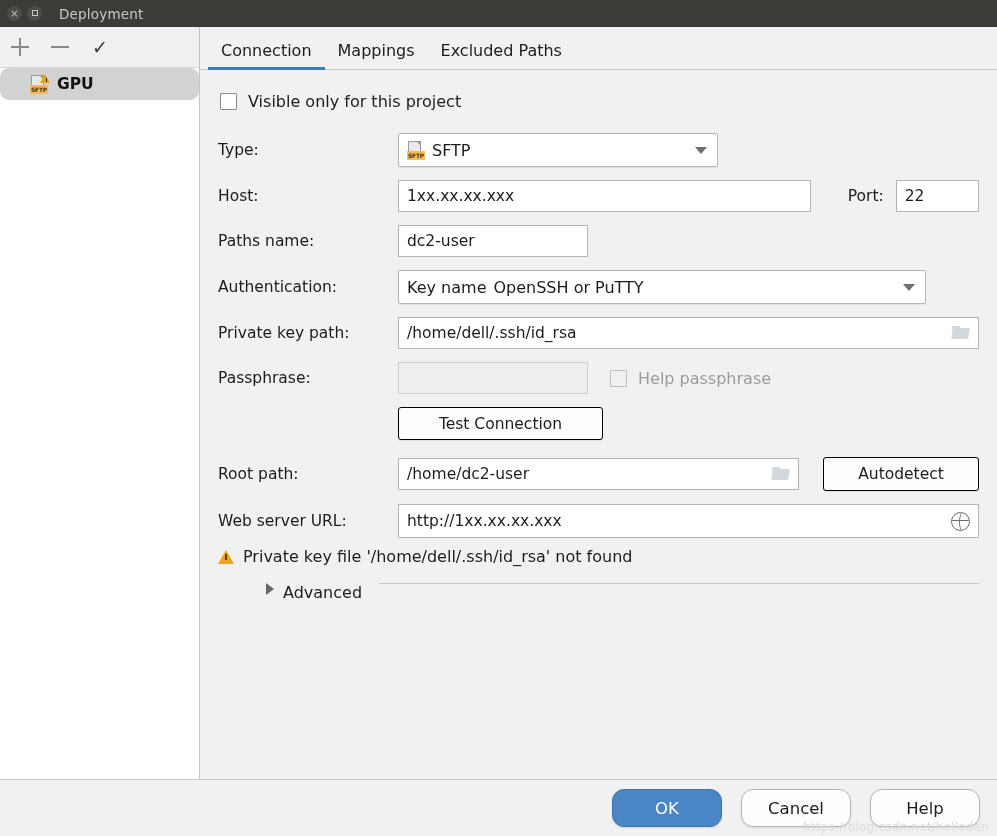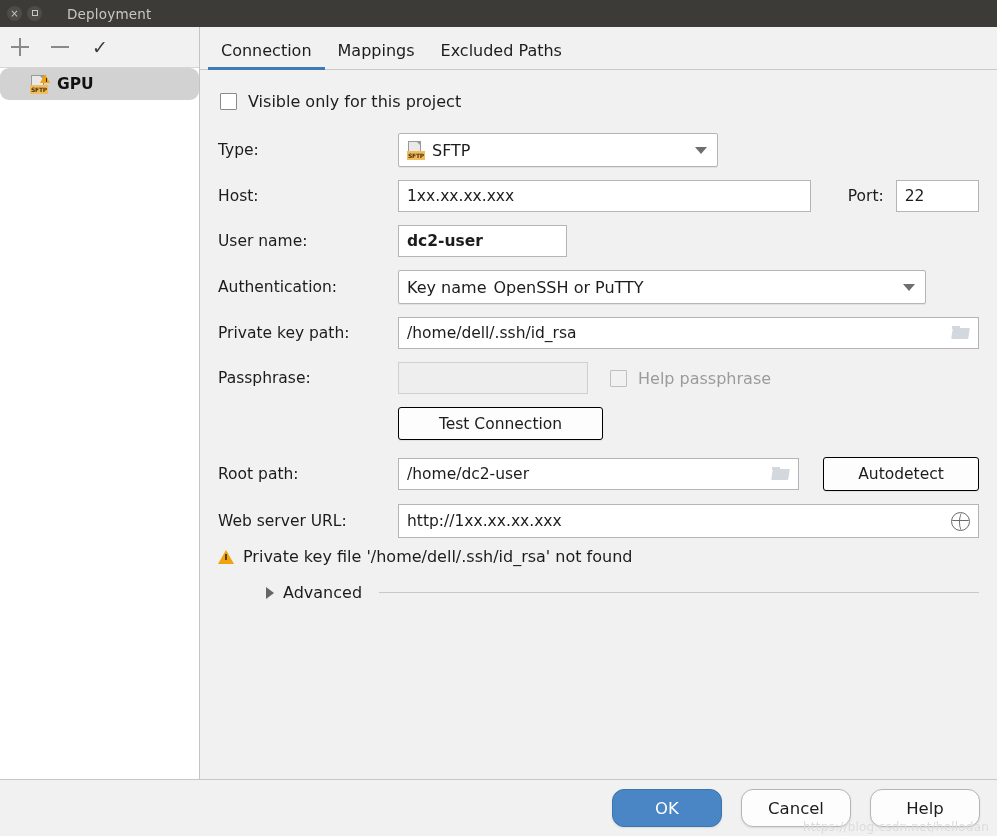--- a/index.html
+++ b/index.html
@@ -41,21 +41,21 @@
   .tb-btn .sq {
     display: inline-block;
     width: 6px; height: 6px;
     border: 1px solid #c8c6c0;
     vertical-align: middle;
     margin-bottom: 2px;
   }
   .tb-title {
     color: #c9c7c1;
     font-size: 13.5px;
-    margin-left: 20px;
+    margin-left: 12px;
     letter-spacing: 0.2px;
   }
 
   
   .body {
     flex: 1 1 auto;
     display: flex;
     min-height: 0;
   }
   .leftpane {
@@ -318,21 +318,21 @@
   }
   .warn-tri::after {
     content: "";
     position: absolute;
     left: -1px; top: 4px;
     width: 2px; height: 6px;
     background: #5a4000;
   }
   .warn-text { font-size: 16px; color: #1c1c1c; }
 
-  .advrow { display: flex; align-items: center; gap: 9px; margin-top: 8px; padding-left: 48px; }
+  .advrow { display: flex; gap: 9px; margin-top: 8px; padding-left: 48px; }
   .adv-tri {
     width: 0; height: 0;
     border-top: 6px solid transparent;
     border-bottom: 6px solid transparent;
     border-left: 8px solid #666;
     flex: 0 0 8px;
   }
   .adv-label { font-size: 16px; color: #1c1c1c; white-space: nowrap; }
   .adv-line { flex: 1 1 auto; height: 1px; background: #c8c8c8; margin-left: 8px; }
 
@@ -444,22 +444,22 @@
           <div class="inp" style="width:423px;">
             <span>1xx.xx.xx.xxx</span>
           </div>
           <span class="lbl" style="margin-left:37px;margin-right:12px;">Port:</span>
           <div class="inp" style="width:85px;">
             <span>22</span>
           </div>
         </div>
 
         <div class="row">
-          <span class="lbl w180">User name:</span>
-          <div class="inp" style="width:169px;font-weight:bold;">
+          <span class="lbl w180">Paths name:</span>
+          <div class="inp" style="width:190px;">
             <span>dc2-user</span>
           </div>
         </div>
 
         <div class="row">
           <span class="lbl w180">Authentication:</span>
           <div class="combo" style="width:528px;">
             <span>Key name</span>
             <span class="ph-gray" style="margin-left:7px;">OpenSSH or PuTTY</span>
             <span class="caret"></span>

